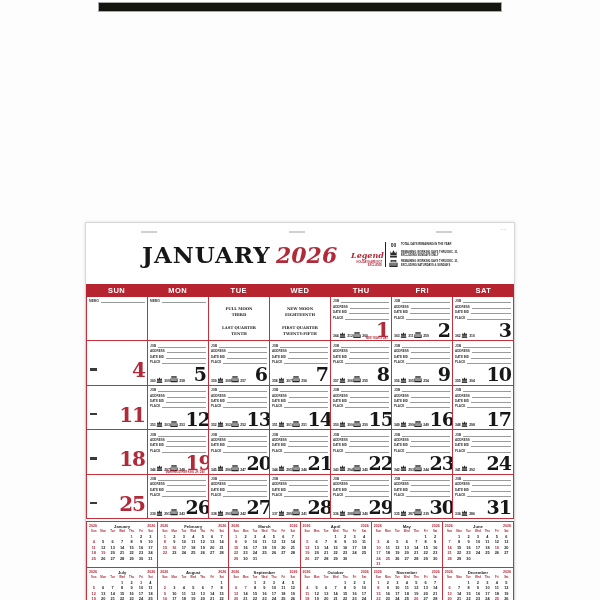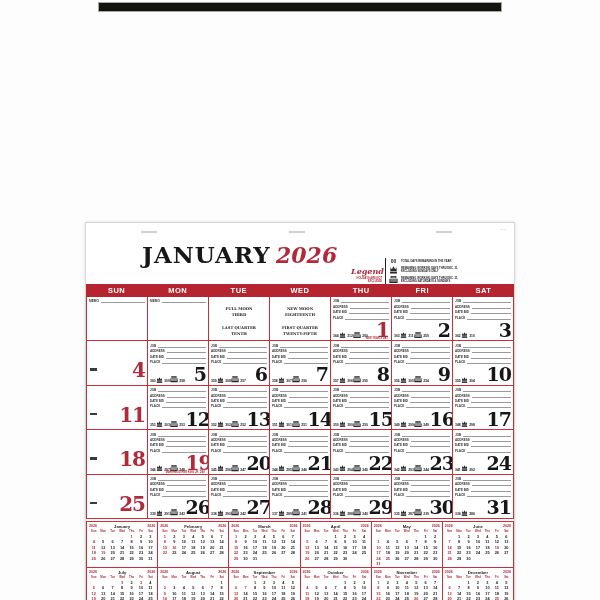--- a/index.html
+++ b/index.html
@@ -12,21 +12,21 @@
   .glue{position:absolute;top:8px;height:2px;width:16px;background:#cfcfcf}
   .glue.g1{left:55px}.glue.g2{left:203px}.glue.g3{left:350px}
   .corner-mark{position:absolute;top:4px;right:7px;font-size:3px;color:#8a8a8a;letter-spacing:1px}
   
   .title-row{position:absolute;left:0;top:16px;width:100%;height:42px}
   .month-title{position:absolute;left:56px;top:2px;font-family:"DejaVu Serif",serif;
     font-weight:bold;font-size:23px;letter-spacing:1px;color:#171717}
   .year-title{position:absolute;left:190px;top:3px;font-family:"DejaVu Serif",serif;
     font-weight:bold;font-style:italic;font-size:22px;color:#b12a3a}
   
-  .legend{position:absolute;left:265px;top:19px;width:132px;display:flex;align-items:flex-end}
+  .legend{position:absolute;left:265px;top:3px;width:132px;display:flex;align-items:flex-start}
   .legend-head{width:34px;text-align:right;padding-right:3px;padding-top:8px}
   .legend-word{font-family:"DejaVu Serif",serif;font-style:italic;font-weight:bold;
     font-size:8px;color:#b12a3a}
   .legend-sub{font-size:2.6px;color:#b12a3a;font-weight:bold;line-height:1.3;margin-top:1px}
   .legend-box{border-left:1.5px solid #222;padding-left:2px;display:flex;flex-direction:column;gap:2px}
   .legend-item{display:flex;align-items:center;gap:2px}
   .legend-sym{width:11px;display:flex;justify-content:center;font-weight:bold;font-size:5px}
   .legend-txt{font-size:2.7px;font-weight:bold;line-height:1.25;width:72px;color:#222}
   
   .dow-bar{position:absolute;left:0;top:61px;width:100%;height:13px;background:#b5242f;

